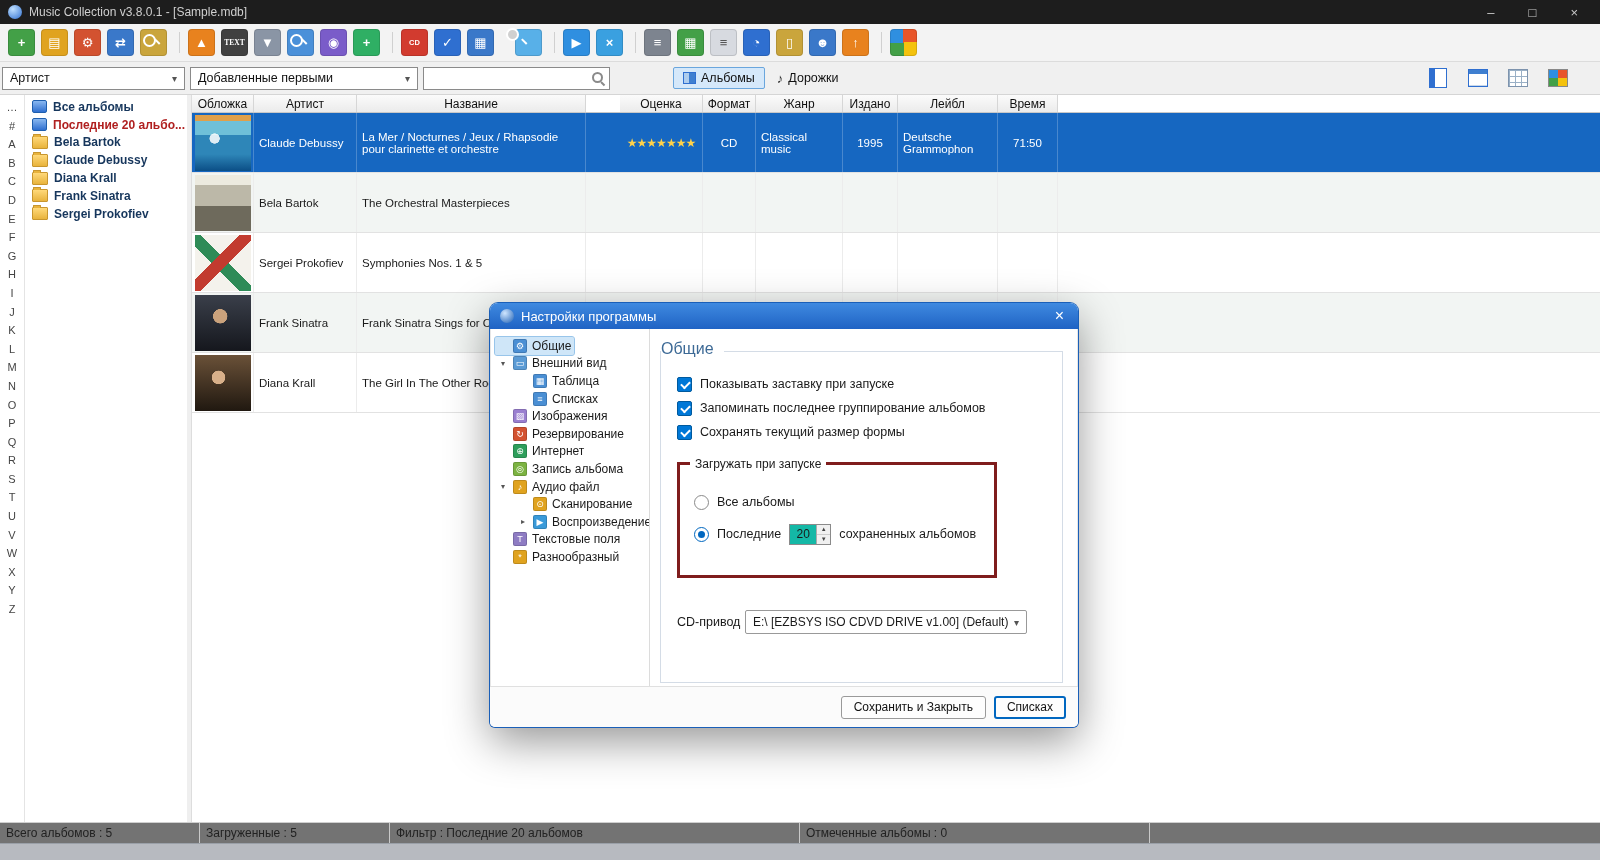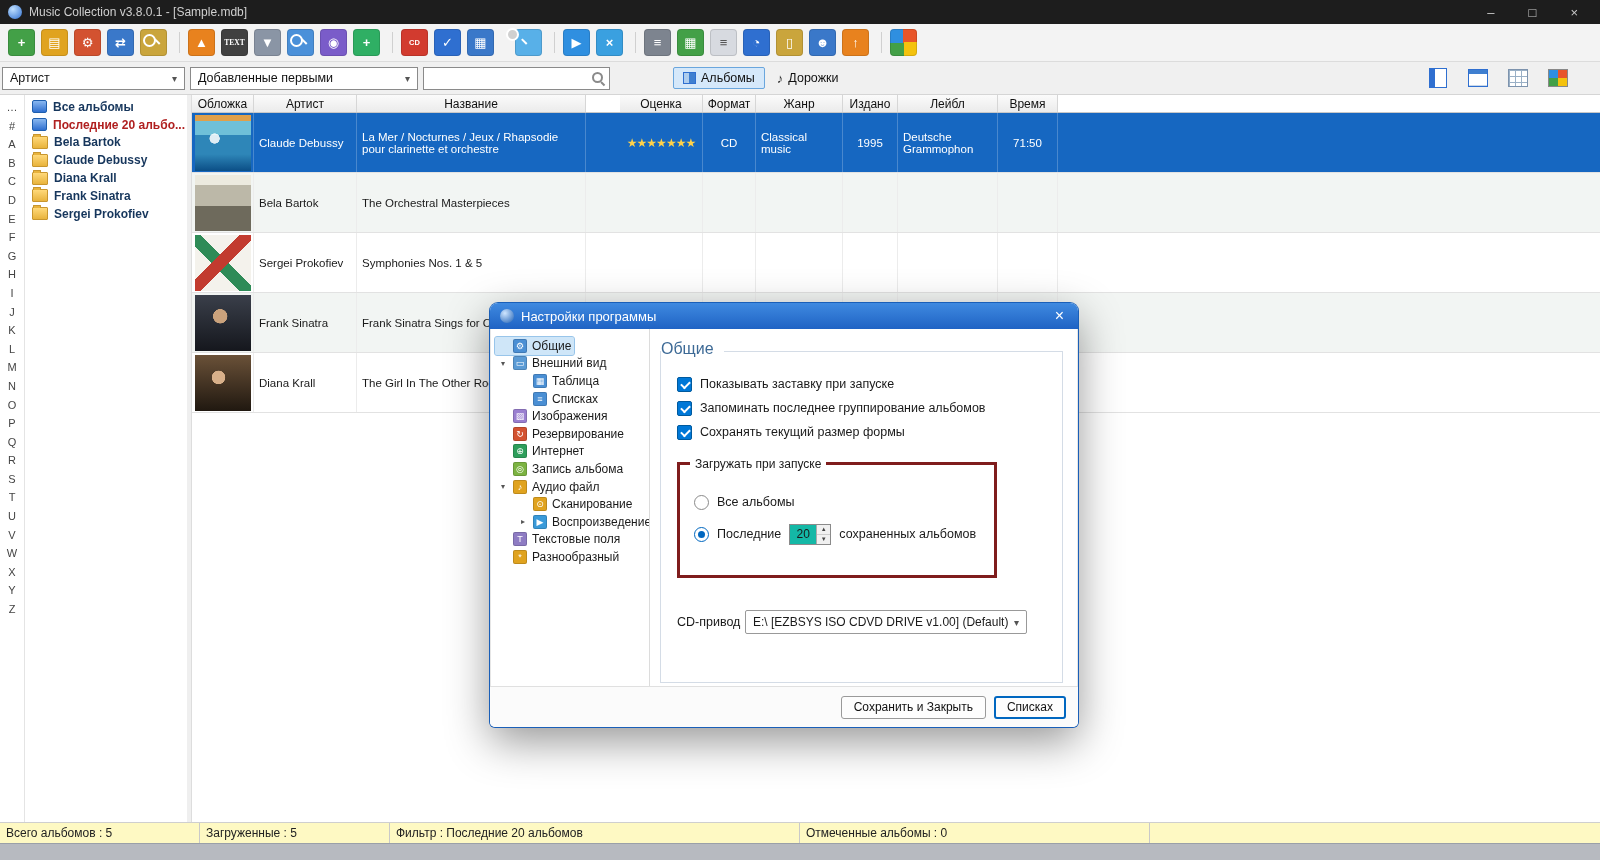--- a/index.html
+++ b/index.html
@@ -76,21 +76,21 @@
   .ctr{justify-content:center;text-align:center;}
   .rating{color:#ffd24a;font-size:12px;letter-spacing:-1px;white-space:nowrap;overflow:hidden;}
   .cover{width:56px;height:56px;flex:0 0 auto;}
   .cover-debussy{background:radial-gradient(circle at 35% 42%,rgba(255,255,255,.85) 0 10%,transparent 11%),linear-gradient(180deg,#e0a04a 0 10%,#6fc0d8 10% 35%,#2e86b8 35% 70%,#0b4e86 100%);}
   .cover-bartok{background:linear-gradient(180deg,#eceadf 0 18%,#bcb8a8 18% 55%,#6e6a5c 55% 100%);}
   .cover-prokofiev{background:linear-gradient(135deg,transparent 0 40%,#c23b2f 40% 55%,transparent 55%),linear-gradient(45deg,transparent 0 40%,#2e8b57 40% 55%,transparent 55%),#f4f2ec;}
   .cover-sinatra{background:radial-gradient(circle at 45% 38%,#caa27c 0 15%,transparent 16%),linear-gradient(180deg,#3a3f4a,#15171d);}
   .cover-krall{background:radial-gradient(circle at 42% 40%,#d8b08a 0 14%,transparent 15%),linear-gradient(180deg,#6a5138,#201810);}
 
   
-  .statusbar{height:20px;background:#fef9c3;border-top:1px solid #cfcfcf;display:flex;align-items:center;font-size:12px;color:#222;flex:0 0 auto;text-align:center;}
+  .statusbar{height:20px;background:#737373;border-top:1px solid #cfcfcf;display:flex;align-items:center;font-size:12px;color:#222;flex:0 0 auto;text-align:center;}
   .sb{height:100%;display:flex;align-items:center;padding-left:6px;border-right:1px solid #c9c9c9;box-sizing:border-box;white-space:nowrap;}
   .sw1{width:200px;}.sw2{width:190px;}.sw3{width:410px;}.sw4{width:350px;}
   .bstrip{height:16px;background:#b7bac0;border-top:1px solid #9aa0a8;flex:0 0 auto;}
 
   
   .dlg{position:absolute;left:490px;top:208px;width:588px;height:424px;background:#fff;border-radius:8px 8px 5px 5px;box-shadow:0 0 0 1px #1a5fb8,0 14px 44px rgba(0,0,0,.42);display:flex;flex-direction:column;z-index:10;}
   .dlg-title{height:26px;background:linear-gradient(180deg,#3f8ae0,#1f63c4);border-radius:8px 8px 0 0;color:#fff;font-size:13px;display:flex;align-items:center;gap:7px;padding:0 10px;flex:0 0 auto;}
   .dlg-ico{width:14px;height:14px;border-radius:50%;background:radial-gradient(circle at 35% 30%,#cfe6ff,#1d5fb4);flex:0 0 auto;}
   .dlg-close{margin-left:auto;font-size:16px;line-height:1;padding:0 4px;}
   .dlg-body{flex:1;display:flex;min-height:0;background:#fff;border-left:1px solid #e6e6e6;border-right:1px solid #e6e6e6;}

